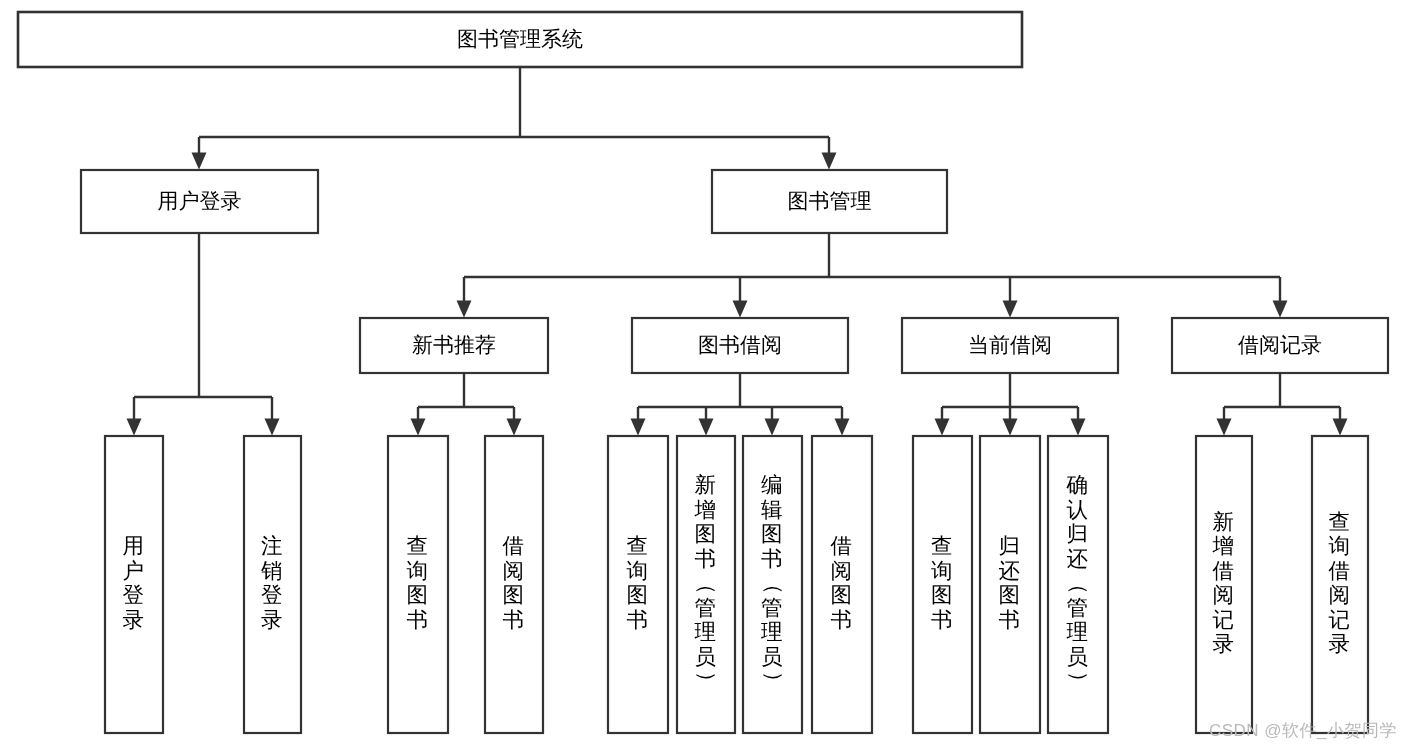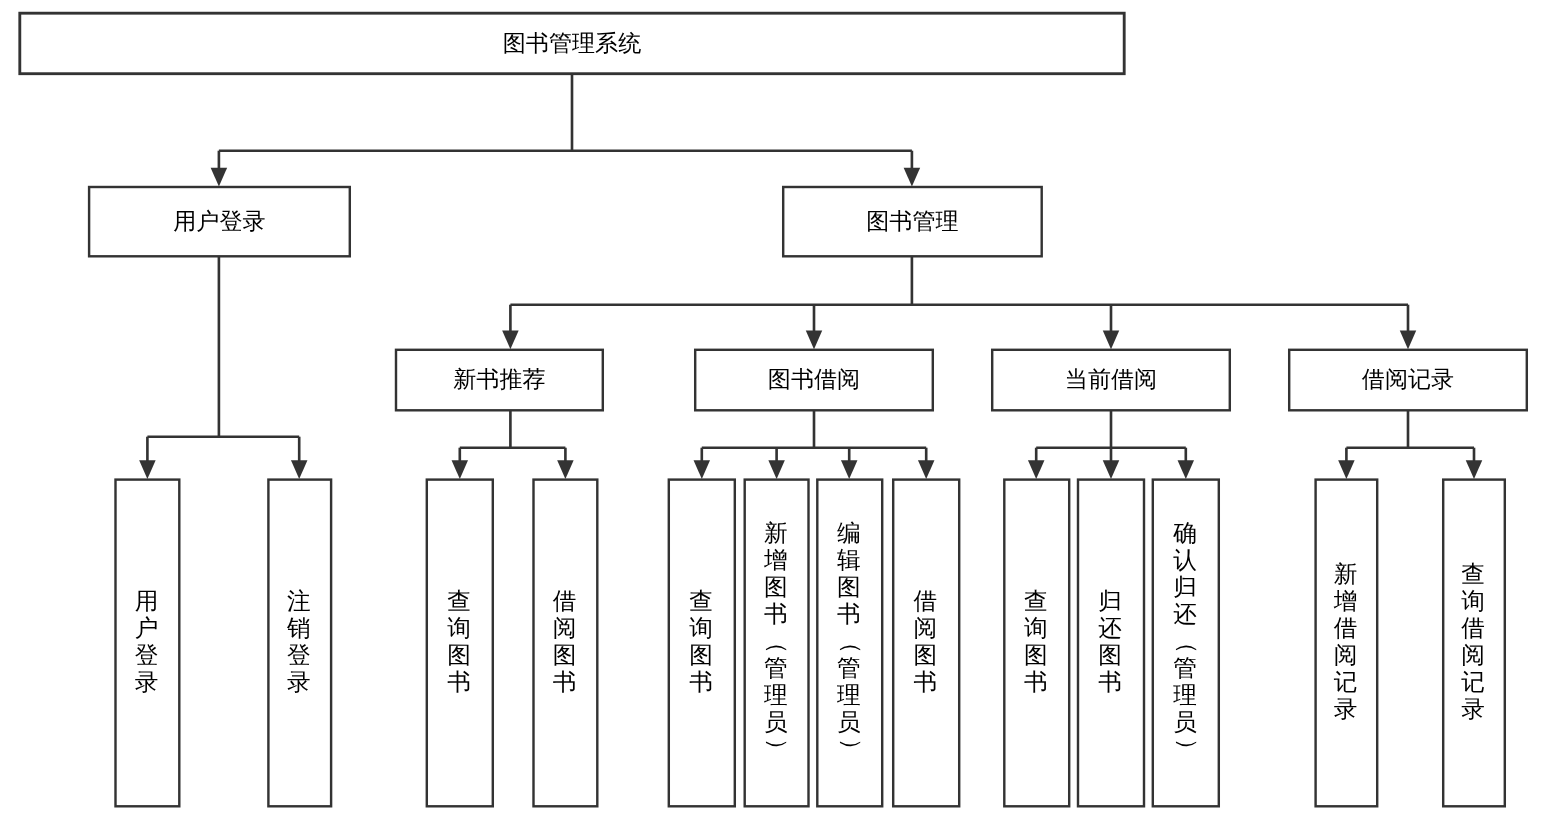--- a/index.html
+++ b/index.html
@@ -287,13 +287,14 @@
           <text x="1340" y="523.25" class="node-label vertical-label">查</text>
           <text x="1340" y="547.75" class="node-label vertical-label">询</text>
           <text x="1340" y="572.25" class="node-label vertical-label">借</text>
           <text x="1340" y="596.75" class="node-label vertical-label">阅</text>
           <text x="1340" y="621.25" class="node-label vertical-label">记</text>
           <text x="1340" y="645.75" class="node-label vertical-label">录</text>
           <title>查询借阅记录</title>
         </g>
       </g>
   </svg>
+  <div class="watermark">CSDN @软件_小贺同学</div>
 </div>
 
 </body></html>

